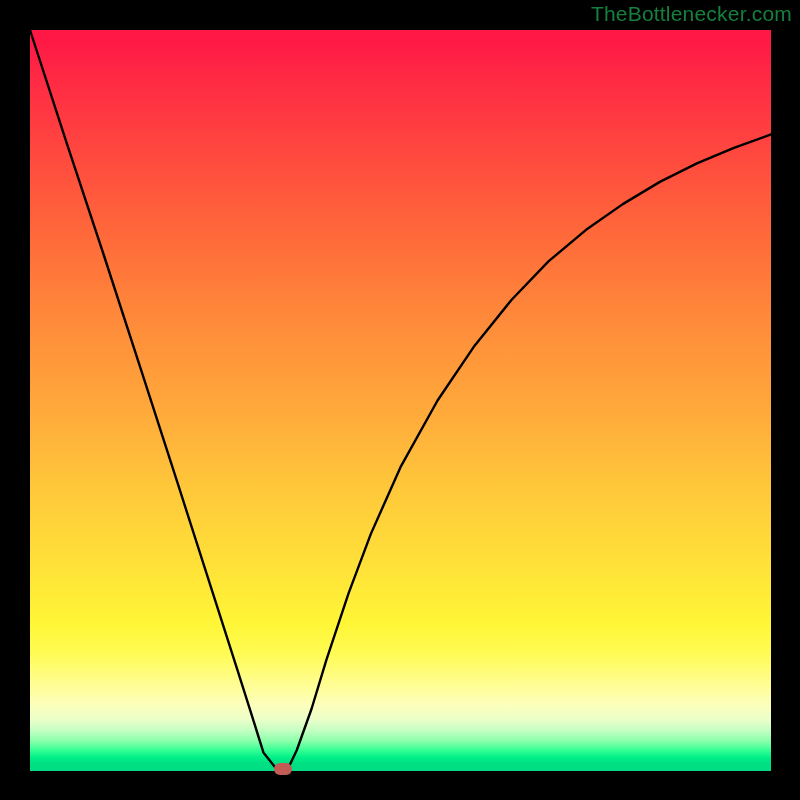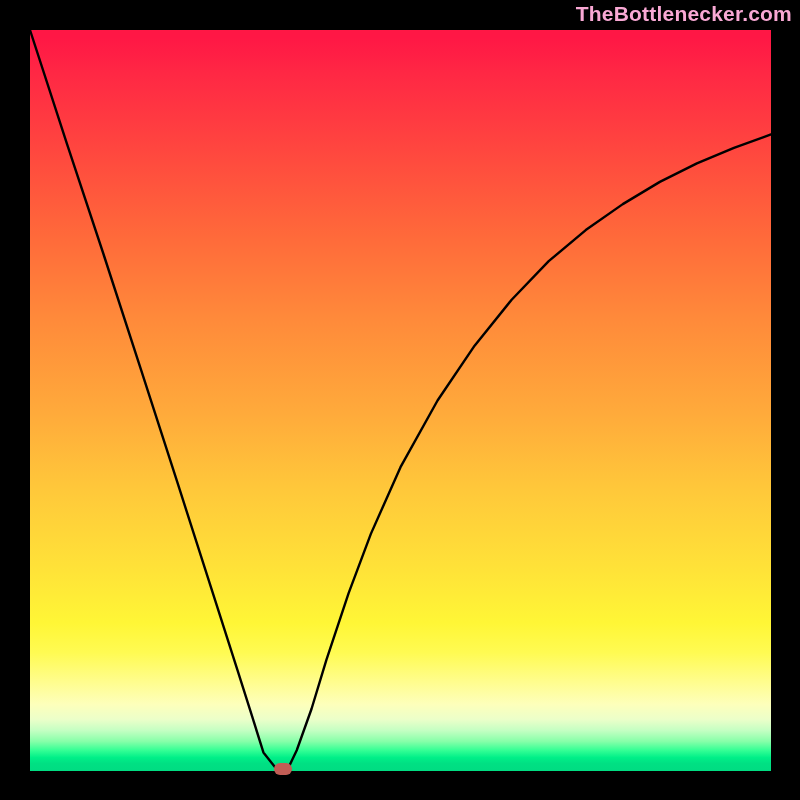--- a/index.html
+++ b/index.html
@@ -56,23 +56,23 @@
     position: absolute;
     width: 18px;
     height: 12px;
     background: #c15d55;
     border-radius: 6px;
   }
   .watermark {
     position: absolute;
     top: 2px;
     right: 8px;
-    color: #f9a8d4;
+    color: #15803d;
     font-size: 21px;
-    font-weight: 700;
+    font-weight: 400;
     letter-spacing: 0.2px;
     text-align: center;
   }
 </style>
 </head>
 <body>
 
 <div class="frame">
   <div class="plot">
     <svg viewBox="0 0 741 741" preserveAspectRatio="none">

